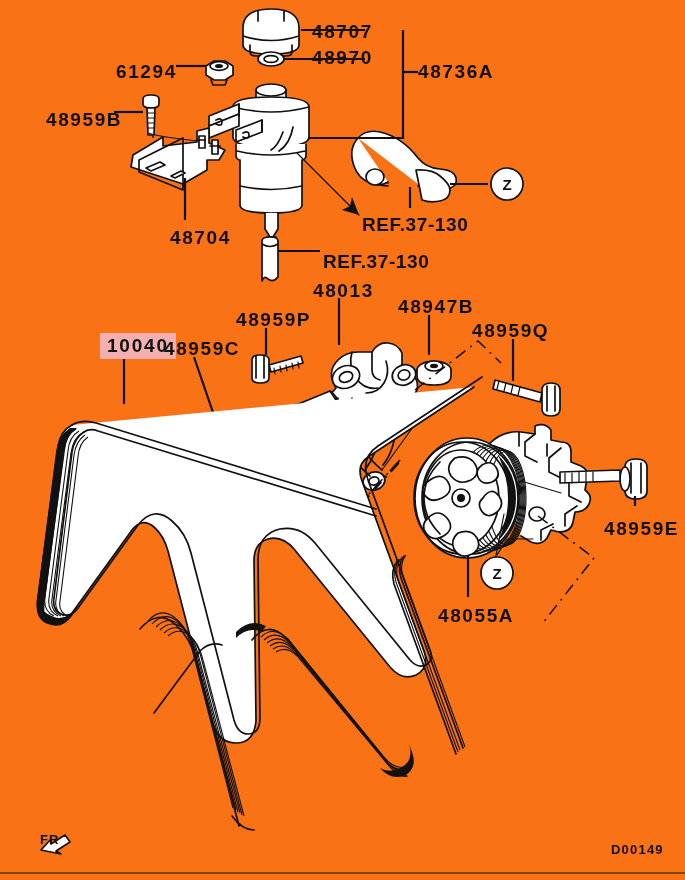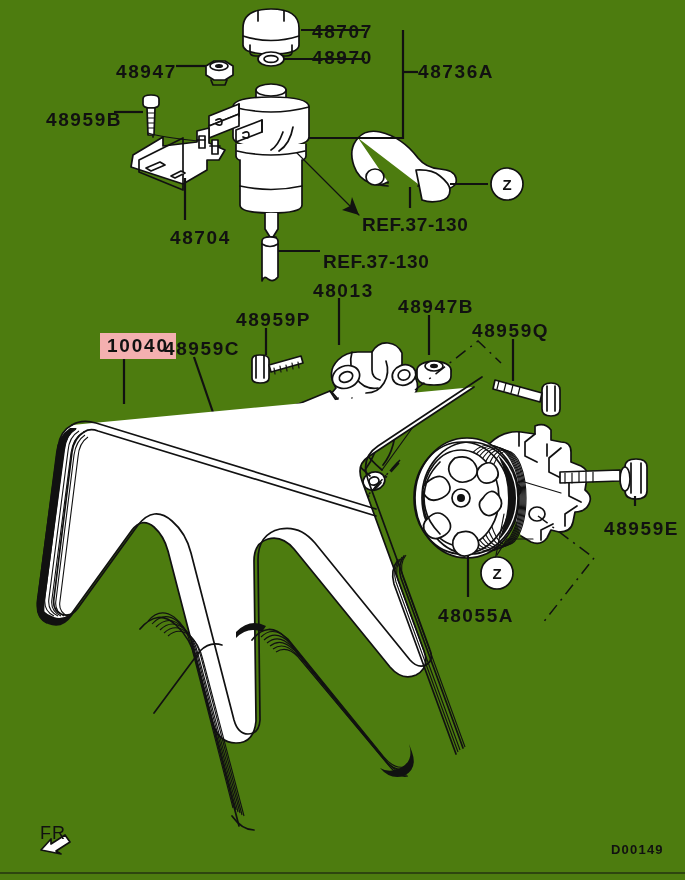--- a/index.html
+++ b/index.html
@@ -5,21 +5,21 @@
 <style>
   html,body{margin:0;padding:0;background:#ffffff;}
   body{
     font-family:"Liberation Sans", sans-serif;
     -webkit-font-smoothing:antialiased;
   }
   #sheet{
     position:relative;
     width:685px;
     height:880px;
-    background:#4d7c0f;
+    background:#f97316;
     overflow:hidden;
   }
   #art{position:absolute;left:0;top:0;width:685px;height:880px;}
 
   
   .lbl{
     position:absolute;
     font-family:"Liberation Sans", sans-serif;
     font-size:19px;
     font-weight:700;
@@ -29,24 +29,25 @@
     line-height:1;
   }
   .lbl.ref{ letter-spacing:0.6px; }
   .lbl.hl{
     background:#f4b0b0;
     padding:3px 7px 4px 7px;
     letter-spacing:1.8px;
   }
   .fr{
     position:absolute;
-    font-size:18px;
-    font-weight:400;
+    font-size:13px;
+    font-weight:700;
     letter-spacing:1px;
     color:#111;
+    margin-top:9px;
   }
   .sheetcode{
     position:absolute;
     font-size:13px;
     font-weight:700;
     letter-spacing:1.2px;
     color:#111;
     text-align:right;
   }
 </style>
@@ -393,21 +394,21 @@
       <path class="sf" d="M41 850 l10 -11 l0 5 l14 -9 l5 7 l-14 9 l5 3 z"></path>
     </g>
 
     <path class="th" d="M0 873 l685 0"></path>
   </svg>
 
   <div id="label-layer">
       <div class="lbl" style="left: 312px; top: 22px;">48707</div>
       <div class="lbl" style="left: 312px; top: 48px;">48970</div>
       <div class="lbl" style="left: 418px; top: 62px;">48736A</div>
-      <div class="lbl" style="left: 116px; top: 62px;">48947</div>
+      <div class="lbl" style="left: 116px; top: 62px;">61294</div>
       <div class="lbl" style="left: 46px; top: 110px; text-align: right;">48959B</div>
       <div class="lbl" style="left: 170px; top: 228px; text-align: right;">48704</div>
       <div class="lbl ref" style="left: 362px; top: 215px;">REF.37-130</div>
       <div class="lbl ref" style="left: 323px; top: 252px;">REF.37-130</div>
       <div class="lbl" style="left: 313px; top: 281px;">48013</div>
       <div class="lbl" style="left: 398px; top: 297px;">48947B</div>
       <div class="lbl" style="left: 236px; top: 310px;">48959P</div>
       <div class="lbl" style="left: 472px; top: 321px;">48959Q</div>
       <div class="lbl hl" style="left: 100px; top: 333px; background: rgb(244, 176, 176);">10040</div>
       <div class="lbl" style="left: 164px; top: 339px;">48959C</div>

